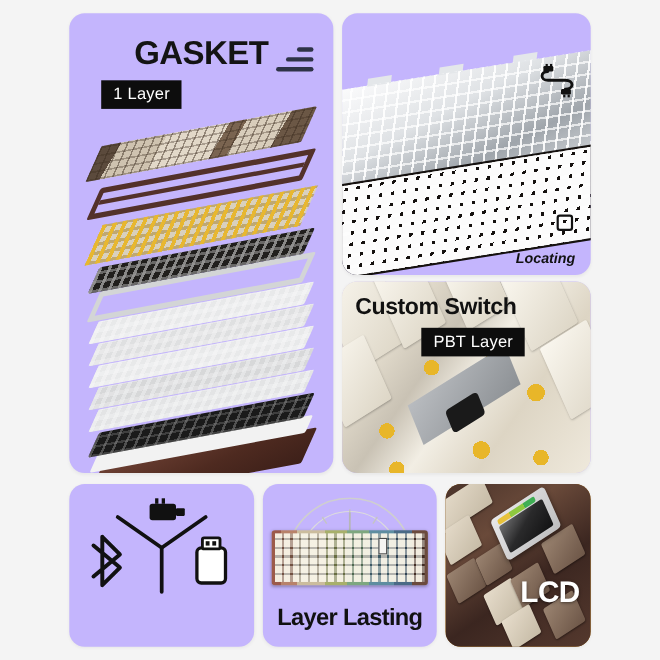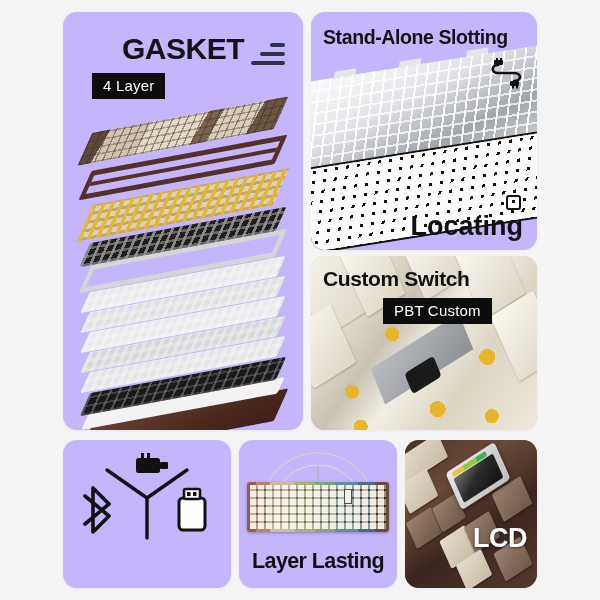--- a/index.html
+++ b/index.html
@@ -135,21 +135,21 @@
   #l-case::after { opacity:0; }
 
   
   .slot-title {
     position: absolute; left: 12px; top: 14px; right: 10px;
     font-size: 19.5px; font-weight: bold; color: #111; letter-spacing: -0.4px;
   }
   .cable-icon { position: absolute; right: 12px; top: 46px; width: 36px; height: 32px; }
   .locate-title {
     position: absolute; right: 14px; bottom: 8px;
-    font-size: 27px; font-weight: bold; color: #111;
+    font-size: 13px; font-weight: bold; color: #111; font-style: italic;
   }
   .square-icon {
     position: absolute; right: 16px; bottom: 40px;
     width: 15px; height: 15px;
     border: 2.5px solid #111; border-radius: 3px;
   }
   
   .metal-plate {
     position:absolute; left:-10px; top:52px; width:248px; height:88px;
     transform: rotate(-9deg) skewX(-16deg);
@@ -293,21 +293,21 @@
   <div class="panel" id="p-gasket">
 
     <div class="gasket-title">GASKET</div>
 
     <div class="layers-icon">
       <i></i>
         <i></i>
         <i></i>
     </div>
 
-    <div class="badge" id="badge-5layer">4 Layer</div>
+    <div class="badge" id="badge-5layer">1 Layer</div>
 
     <div class="stack">
       <div class="lyr" id="l-case"></div>
       <div class="lyr solid" id="l-white"></div>
       <div class="lyr" id="l-foam"></div>
       <div class="lyr" id="l-g5"></div>
       <div class="lyr" id="l-g4"></div>
       <div class="lyr" id="l-g3"></div>
       <div class="lyr" id="l-g2"></div>
       <div class="lyr" id="l-g1"></div>
@@ -327,21 +327,20 @@
   <div class="panel" id="p-slotting">
 
     <div class="metal-plate">
       <div class="tab" style="left:26px"></div>
       <div class="tab" style="left:92px"></div>
       <div class="tab" style="left:160px"></div>
     </div>
 
     <div class="skel-plate"></div>
 
-    <div class="slot-title">Stand-Alone Slotting</div>
 
     <div class="cable-icon">
       <svg viewBox="0 0 36 32" width="36" height="32">
         <path d="M9 7 C2 7 2 15 9 15 L25 15 C33 15 33 23 25 23" fill="none" stroke="#111" stroke-width="2.6" stroke-linecap="round"></path>
         <rect x="5" y="2" width="9" height="5" rx="1.2" fill="#111"></rect>
         <rect x="7" y="0" width="2" height="2.5" fill="#111"></rect>
         <rect x="11" y="0" width="2" height="2.5" fill="#111"></rect>
         <rect x="21" y="23" width="9" height="5" rx="1.2" fill="#111"></rect>
         <rect x="23" y="28" width="2" height="2.5" fill="#111"></rect>
         <rect x="27" y="28" width="2" height="2.5" fill="#111"></rect>
@@ -361,21 +360,21 @@
       <div class="kcap" style="left:-4%;top:-6%;width:26%;height:46%;"></div>
       <div class="kcap" style="left:17%;top:-12%;width:20%;height:42%;"></div>
       <div class="kcap" style="left:-6%;top:34%;width:22%;height:36%;"></div>
       <div class="kcap" style="left:68%;top:-10%;width:22%;height:40%;"></div>
       <div class="kcap" style="left:84%;top:26%;width:22%;height:40%;"></div>
       <div class="kcap" style="left:44%;top:-14%;width:20%;height:34%;"></div>
     </div>
 
     <div class="switch-title">Custom Switch</div>
 
-    <div class="badge" id="badge-pbt">PBT Custom</div>
+    <div class="badge" id="badge-pbt">PBT Layer</div>
   </div>
 
   <div class="panel" id="p-trimod">
     <div class="trimod-art">
       <svg viewBox="0 0 168 92" width="168" height="92">
 
         <path d="M44 18 L84 46 L124 18" fill="none" stroke="#111" stroke-width="3.4" stroke-linecap="round" stroke-linejoin="round"></path>
         <path d="M84 46 L84 86" fill="none" stroke="#111" stroke-width="3.4" stroke-linecap="round"></path>
 
         <g>

